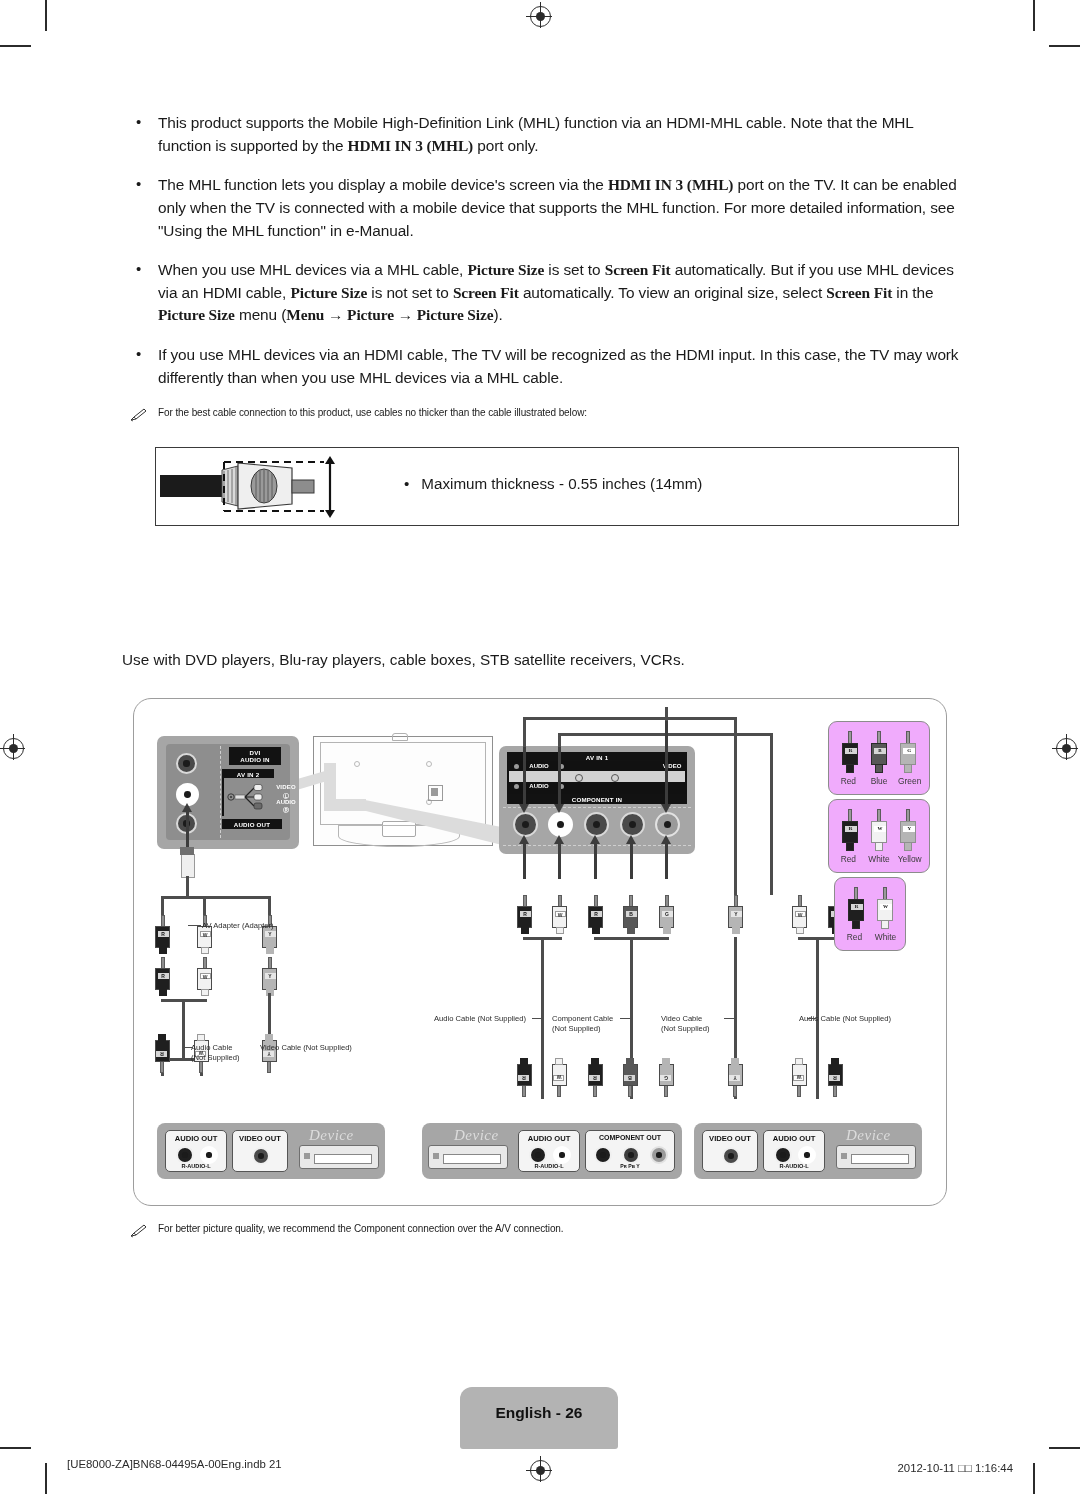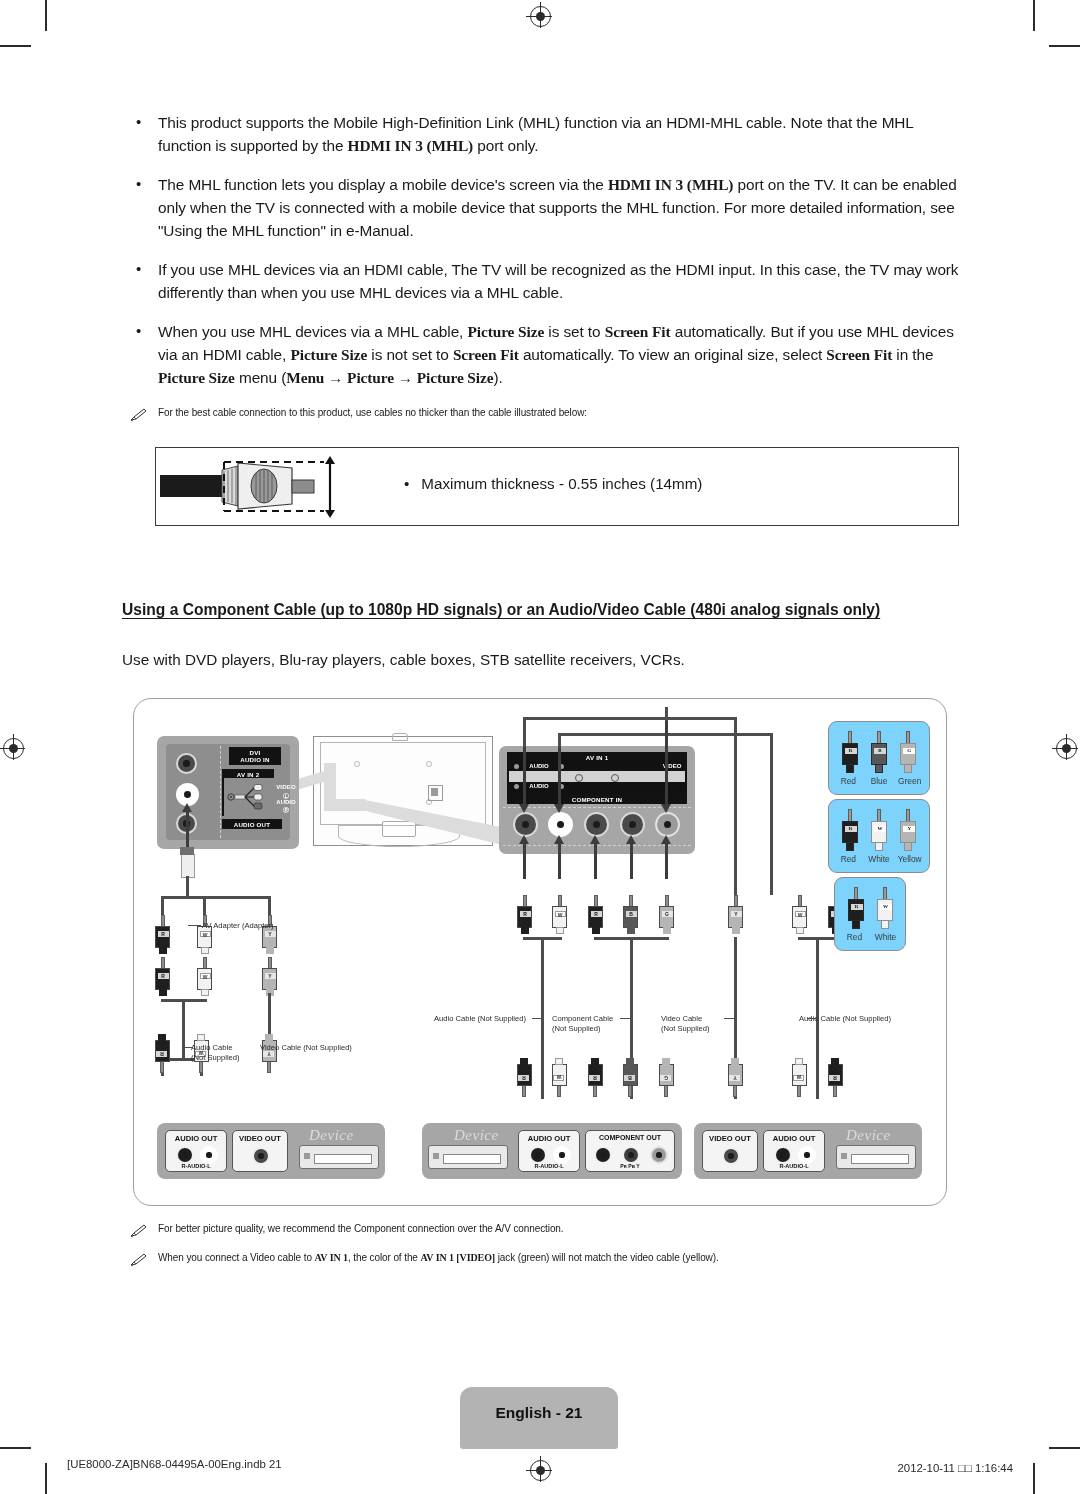--- a/index.html
+++ b/index.html
@@ -252,21 +252,21 @@
     white-space: nowrap;
   }
   .caption.wrap { white-space: normal; }
   .leader { position: absolute; background: #4d4d4d; height: 1.2px; }
 
   
   .legend {
     position: absolute;
     border: 1.3px solid #8c8c8c;
     border-radius: 9px;
-    background: #7dd3fc;
+    background: #f0abfc;
   }
   .legend .items {
     display: flex;
     justify-content: space-around;
     align-items: flex-end;
     height: 46px;
     padding: 7px 6px 0 6px;
   }
   .legend .names {
     display: flex;
@@ -396,22 +396,22 @@
       <div class="dot"></div>
     </div>
   <div class="reg" style="left:530px;top:1460px;">
       <div class="dot"></div>
     </div>
 
   <div class="content">
     <ul class="bullets" id="bullet-list">
         <li>This product supports the Mobile High-Definition Link (MHL) function via an HDMI-MHL cable. Note that the MHL function is supported by the <b>HDMI IN 3 (MHL)</b> port only.</li>
         <li>The MHL function lets you display a mobile device's screen via the <b>HDMI IN 3 (MHL)</b> port on the TV. It can be enabled only when the TV is connected with a mobile device that supports the MHL function. For more detailed information, see "Using the MHL function" in e-Manual.</li>
+        <li>When you use MHL devices via a MHL cable, <b>Picture Size</b> is set to <b>Screen Fit</b> automatically. But if you use MHL devices via an HDMI cable, <b>Picture Size</b> is not set to <b>Screen Fit</b> automatically. To view an original size, select <b>Screen Fit</b> in the <b>Picture Size</b> menu (<b>Menu → Picture → Picture Size</b>).</li>
         <li>If you use MHL devices via an HDMI cable, The TV will be recognized as the HDMI input. In this case, the TV may work differently than when you use MHL devices via a MHL cable.</li>
-        <li>When you use MHL devices via a MHL cable, <b>Picture Size</b> is set to <b>Screen Fit</b> automatically. But if you use MHL devices via an HDMI cable, <b>Picture Size</b> is not set to <b>Screen Fit</b> automatically. To view an original size, select <b>Screen Fit</b> in the <b>Picture Size</b> menu (<b>Menu → Picture → Picture Size</b>).</li>
       </ul>
     <div class="note" style="margin-top:2px;">
       <svg class="pencil" viewBox="0 0 18 14">
         <path d="M1 12 L6 11 L16 3 L14 1 L4 9 Z" fill="none" stroke="#333" stroke-width="1"></path>
         <path d="M4 9 L6 11" stroke="#333" stroke-width="0.8"></path>
         <path d="M1 12 L3 13" stroke="#333" stroke-width="0.8"></path>
       </svg>
       <span id="note-cable-text">For the best cable connection to this product, use cables no thicker than the cable illustrated below:</span>
     </div>
   </div>
@@ -430,21 +430,20 @@
       <path d="M64 13 V62" stroke="#111" stroke-width="2" stroke-dasharray="7 5"></path>
       <path d="M170 10 V66" stroke="#111" stroke-width="2.2"></path>
       <path d="M170 7 l-5 8 h10 Z" fill="#111"></path>
       <path d="M170 69 l-5 -8 h10 Z" fill="#111"></path>
     </svg>
     <div class="cable-note">
       <span class="bul">•</span><span>Maximum thickness - 0.55 inches (14mm)</span>
     </div>
   </div>
 
-  <div class="section-head"><span>Using a Component Cable (up to 1080p HD signals) or an Audio/Video Cable (480i analog signals only)</span></div>
   <div class="section-sub">Use with DVD players, Blu-ray players, cable boxes, STB satellite receivers, VCRs.</div>
 
   <div class="diagram">
 
     <div class="tv-illus" style="left:179px;top:37px;width:180px;height:110px;">
       <div style="position:absolute;left:6px;top:5px;right:6px;bottom:20px;border:1.2px solid #b4b4b4;"></div>
       <div style="position:absolute;left:40px;top:24px;width:4px;height:4px;border:1px solid #b9b9b9;border-radius:50%;"></div>
       <div style="position:absolute;left:112px;top:24px;width:4px;height:4px;border:1px solid #b9b9b9;border-radius:50%;"></div>
       <div style="position:absolute;left:40px;top:62px;width:4px;height:4px;border:1px solid #b9b9b9;border-radius:50%;"></div>
       <div style="position:absolute;left:112px;top:62px;width:4px;height:4px;border:1px solid #b9b9b9;border-radius:50%;"></div>
@@ -894,26 +893,21 @@
       </div>
     </div>
   </div>
 
   <div id="bottom-notes" style="position:absolute;left:122px;top:1222px;width:838px;">
       <div class="note"><svg class="pencil" viewBox="0 0 18 14">
           <path d="M1 12 L6 11 L16 3 L14 1 L4 9 Z" fill="none" stroke="#333" stroke-width="1"></path>
           <path d="M4 9 L6 11" stroke="#333" stroke-width="0.8"></path>
           <path d="M1 12 L3 13" stroke="#333" stroke-width="0.8"></path>
         </svg><span>For better picture quality, we recommend the Component connection over the A/V connection.</span></div>
-      <div class="note"><svg class="pencil" viewBox="0 0 18 14">
-          <path d="M1 12 L6 11 L16 3 L14 1 L4 9 Z" fill="none" stroke="#333" stroke-width="1"></path>
-          <path d="M4 9 L6 11" stroke="#333" stroke-width="0.8"></path>
-          <path d="M1 12 L3 13" stroke="#333" stroke-width="0.8"></path>
-        </svg><span>When you connect a Video cable to <b>AV IN 1</b>, the color of the <b>AV IN 1 [VIDEO]</b> jack (green) will not match the video cable (yellow).</span></div>
     </div>
 
   <div class="pagetab">
-    <span>English - 21</span>
+    <span>English - 26</span>
   </div>
   <div class="foot-left">[UE8000-ZA]BN68-04495A-00Eng.indb   21</div>
   <div class="foot-right">2012-10-11   □□ 1:16:44</div>
 
 </div>
 
 </body></html>

